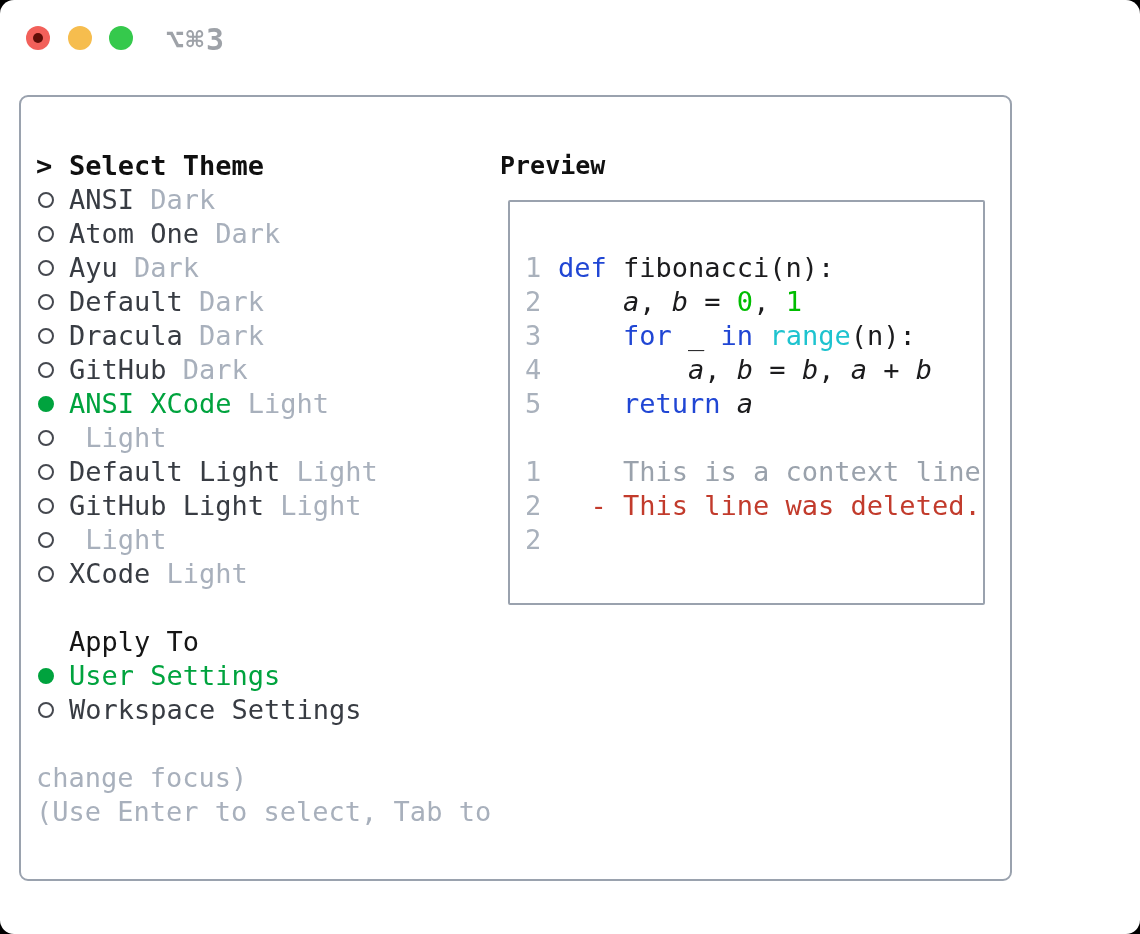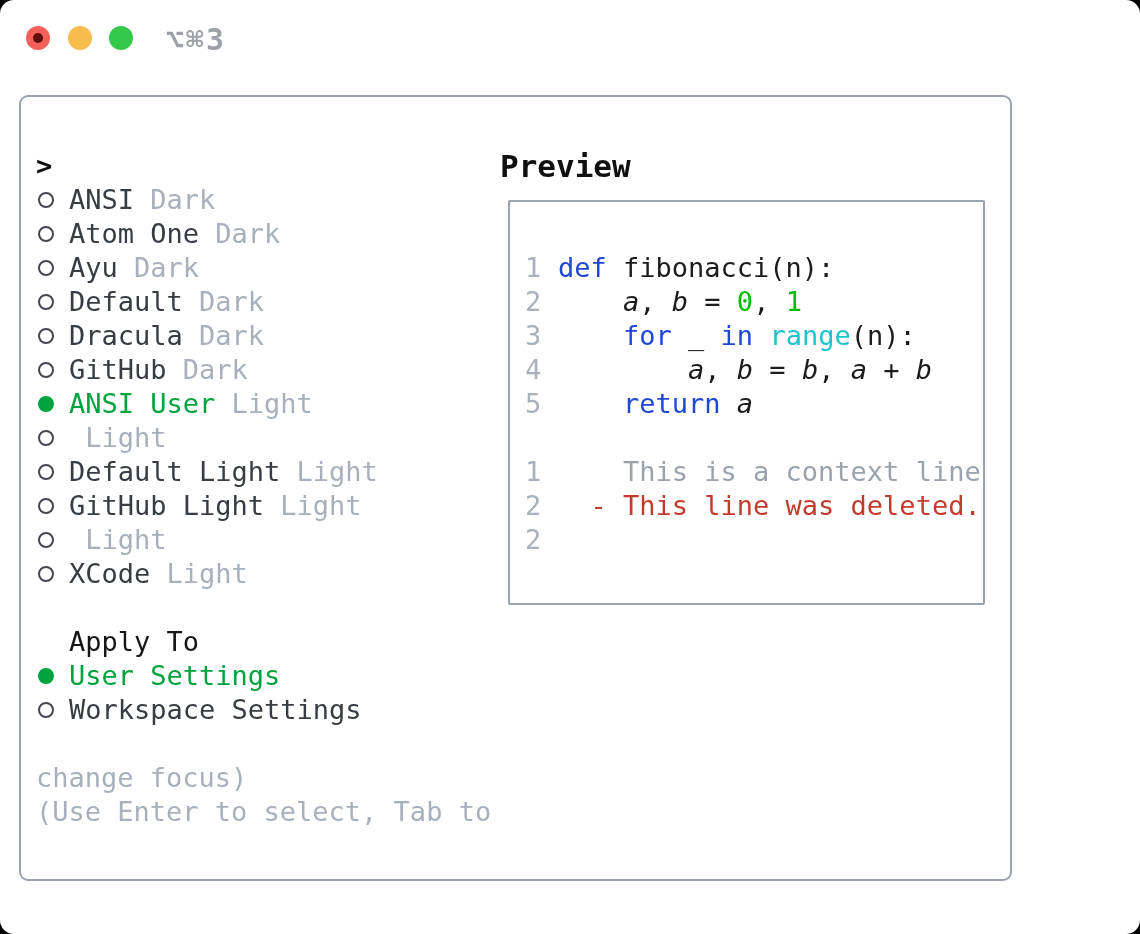--- a/index.html
+++ b/index.html
@@ -40,21 +40,21 @@
 
   .theme-name { color:var(--item-text); }
   .theme-row.selected .theme-name,
   .apply-row.selected .apply-label { color:var(--ui-green); }
   .theme-variant { color:var(--muted); }
   .apply-label { color:var(--item-text); }
   .hint { color:var(--muted); }
 
   
   .preview-title { position:absolute; left:479px; top:52px; height:34px; line-height:34px;
-                   font-size:31px; font-weight:bold; color:#101010; }
+                   font-size:25px; font-weight:bold; color:#101010; }
   .preview-box { position:absolute; left:487px; top:103px; width:477px; height:405px;
                  border:2px solid var(--border); border-radius:2px; background:#fff;
                  padding:49px 0 0 15px; overflow:hidden; }
   .ln { width:33px; flex:0 0 33px; color:var(--line-number); }
   .code { white-space:pre; }
   .seg-plain   { color:var(--plain); }
   .seg-keyword { color:var(--keyword); }
   .seg-builtin { color:var(--builtin);margin-top:31px; }
   .seg-number  { color:var(--code-green); }
   .seg-var     { color:var(--plain); font-style:italic; }
@@ -74,29 +74,30 @@
     <span class="light yellow"></span>
     <span class="light green"></span>
     <span class="shortcut">⌥⌘3</span>
   </div>
 
   <div class="panel">
 
     <div class="left-col">
       <div class="row">
         <span class="bullet"><span class="focus-char">&gt;</span></span>
+        <span class="title">Select Theme</span>
       </div>
       <div id="theme-list">
           <div class="row theme-row"><span class="bullet"><span class="radio"></span></span><span class="theme-name">ANSI</span><span class="theme-variant"> Dark</span></div>
           <div class="row theme-row"><span class="bullet"><span class="radio"></span></span><span class="theme-name">Atom One</span><span class="theme-variant"> Dark</span></div>
           <div class="row theme-row"><span class="bullet"><span class="radio"></span></span><span class="theme-name">Ayu</span><span class="theme-variant"> Dark</span></div>
           <div class="row theme-row"><span class="bullet"><span class="radio"></span></span><span class="theme-name">Default</span><span class="theme-variant"> Dark</span></div>
           <div class="row theme-row"><span class="bullet"><span class="radio"></span></span><span class="theme-name">Dracula</span><span class="theme-variant"> Dark</span></div>
           <div class="row theme-row"><span class="bullet"><span class="radio"></span></span><span class="theme-name">GitHub</span><span class="theme-variant"> Dark</span></div>
-          <div class="row theme-row selected"><span class="bullet"><span class="radio selected"></span></span><span class="theme-name">ANSI User</span><span class="theme-variant"> Light</span></div>
+          <div class="row theme-row selected"><span class="bullet"><span class="radio selected"></span></span><span class="theme-name">ANSI XCode</span><span class="theme-variant"> Light</span></div>
           <div class="row theme-row"><span class="bullet"><span class="radio"></span></span><span class="theme-variant"> Light</span></div>
           <div class="row theme-row"><span class="bullet"><span class="radio"></span></span><span class="theme-name">Default Light</span><span class="theme-variant"> Light</span></div>
           <div class="row theme-row"><span class="bullet"><span class="radio"></span></span><span class="theme-name">GitHub Light</span><span class="theme-variant"> Light</span></div>
           <div class="row theme-row"><span class="bullet"><span class="radio"></span></span><span class="theme-variant"> Light</span></div>
           <div class="row theme-row"><span class="bullet"><span class="radio"></span></span><span class="theme-name">XCode</span><span class="theme-variant"> Light</span></div>
         </div>
       <div class="spacer"></div>
       <div class="row">
         <span class="bullet"></span>
         <span class="subtitle">Apply To</span>

